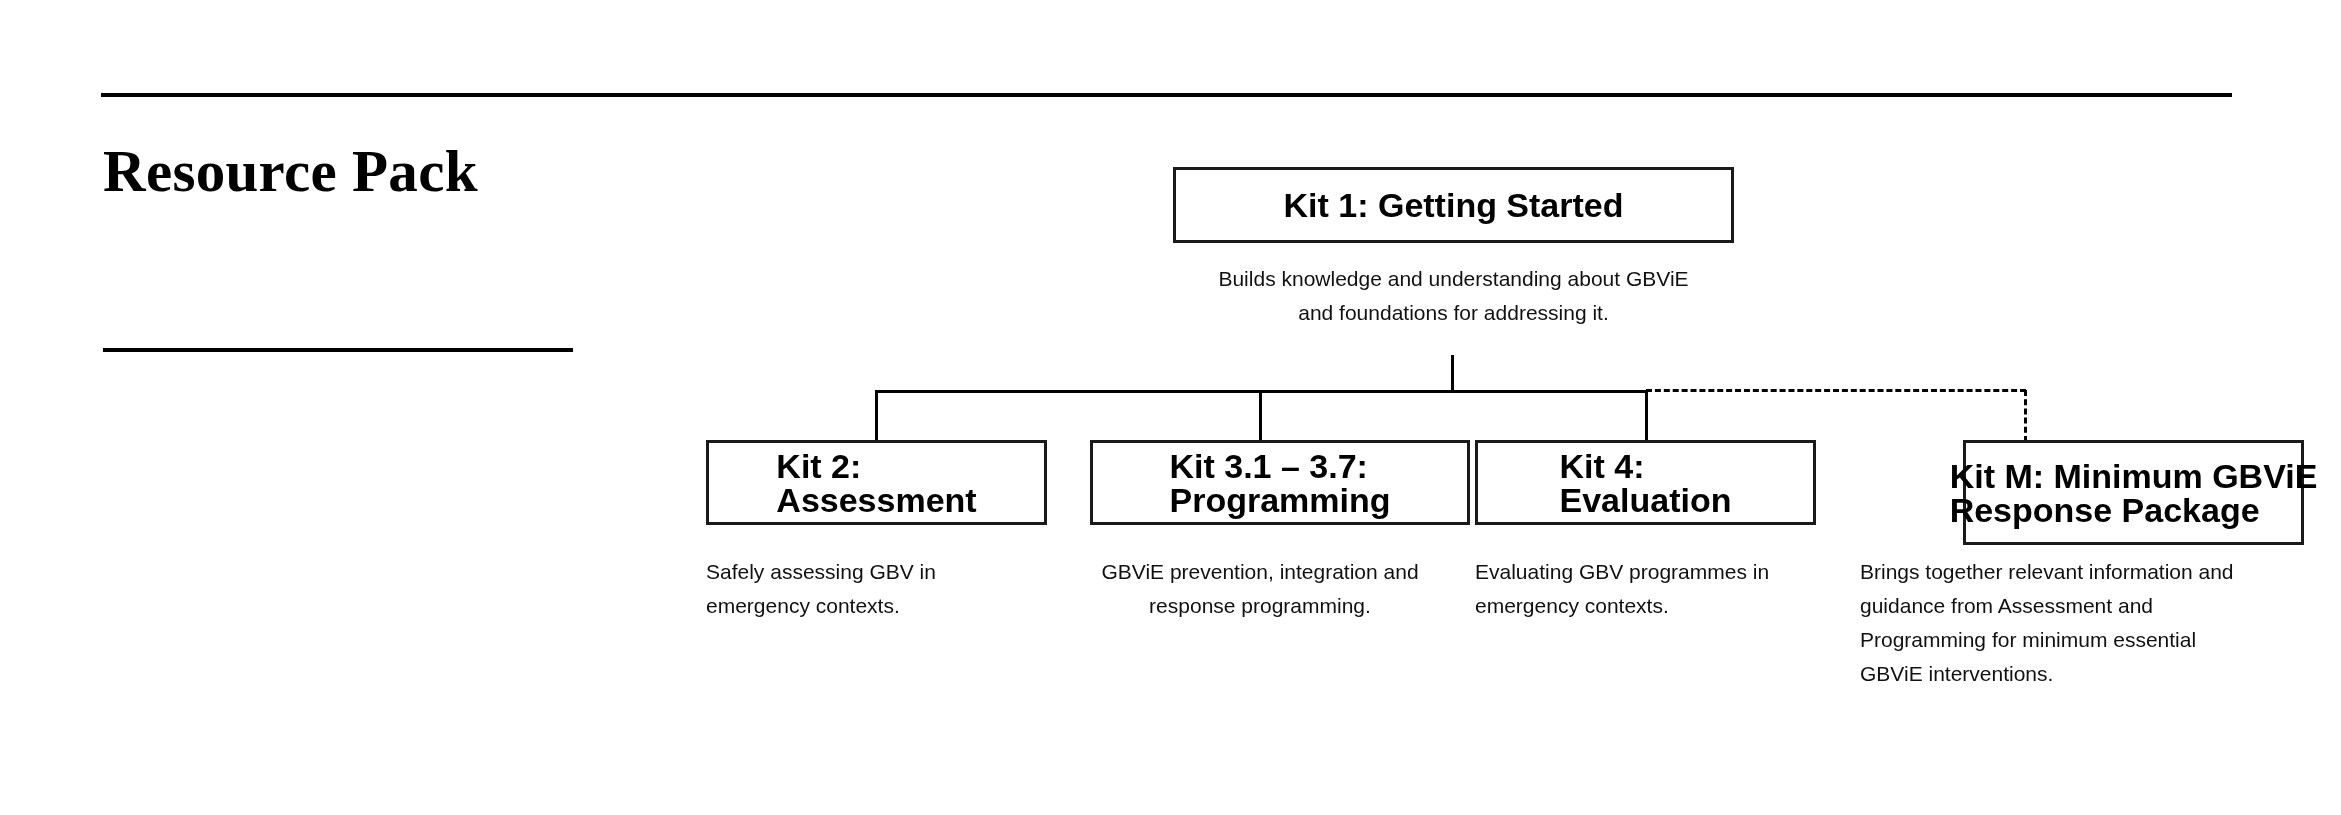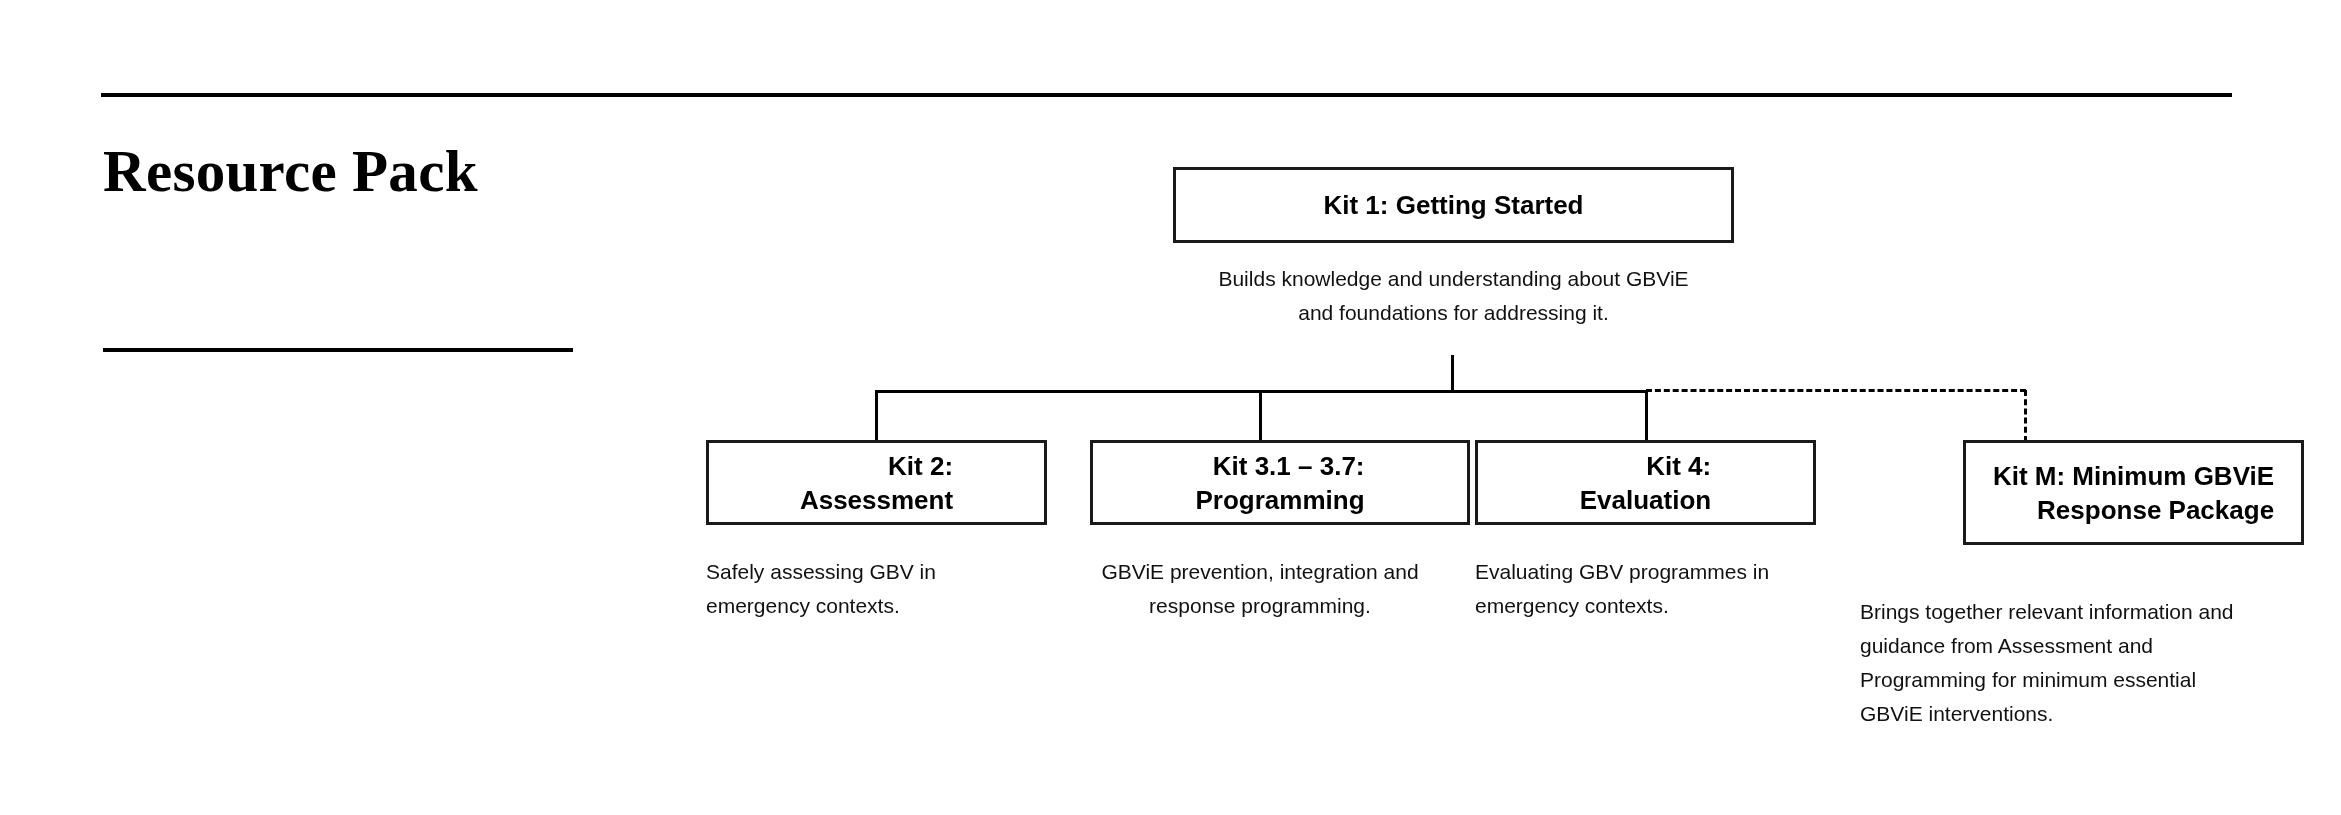--- a/index.html
+++ b/index.html
@@ -55,23 +55,23 @@
 
   
   .kit-box {
     position: absolute;
     box-sizing: border-box;
     border: 3px solid #1a1a1a;
     background: #ffffff;
     display: flex;
     align-items: center;
     justify-content: center;
-    text-align: right;
+    text-align: left;
     font-weight: bold;
-    font-size: 26px;
+    font-size: 34px;
     line-height: 34px;
     color: #000000;
   }
   .kit-box .bl {
     display: block;
     white-space: nowrap;
   }
 
   #box-kit1 { left: 1173px; top: 167px; width: 561px; height: 76px; }
   #box-kit2 { left: 706px; top: 440px; width: 341px; height: 85px; }
@@ -89,21 +89,21 @@
   }
   #desc-kit1 {
     left: 1133px;
     top: 262px;
     width: 641px;
     text-align: center;
   }
   #desc-kit2 { left: 706px; top: 555px; width: 330px; text-align: left; }
   #desc-kit3 { left: 1090px; top: 555px; width: 340px; text-align: center; }
   #desc-kit4 { left: 1475px; top: 555px; width: 375px; text-align: left; }
-  #desc-kitM { left: 1860px; top: 555px; width: 395px; text-align: left; margin-top: 40px; }
+  #desc-kitM { left: 1860px; top: 555px; width: 395px; text-align: left; }
 
   
   .line-v, .line-h {
     position: absolute;
     background: #000000;
   }
   
   #stem-kit1 { left: 1451px; top: 355px; width: 3px; height: 38px; }
   
   #bar-solid { left: 875px; top: 390px; width: 773px; height: 3px; }

